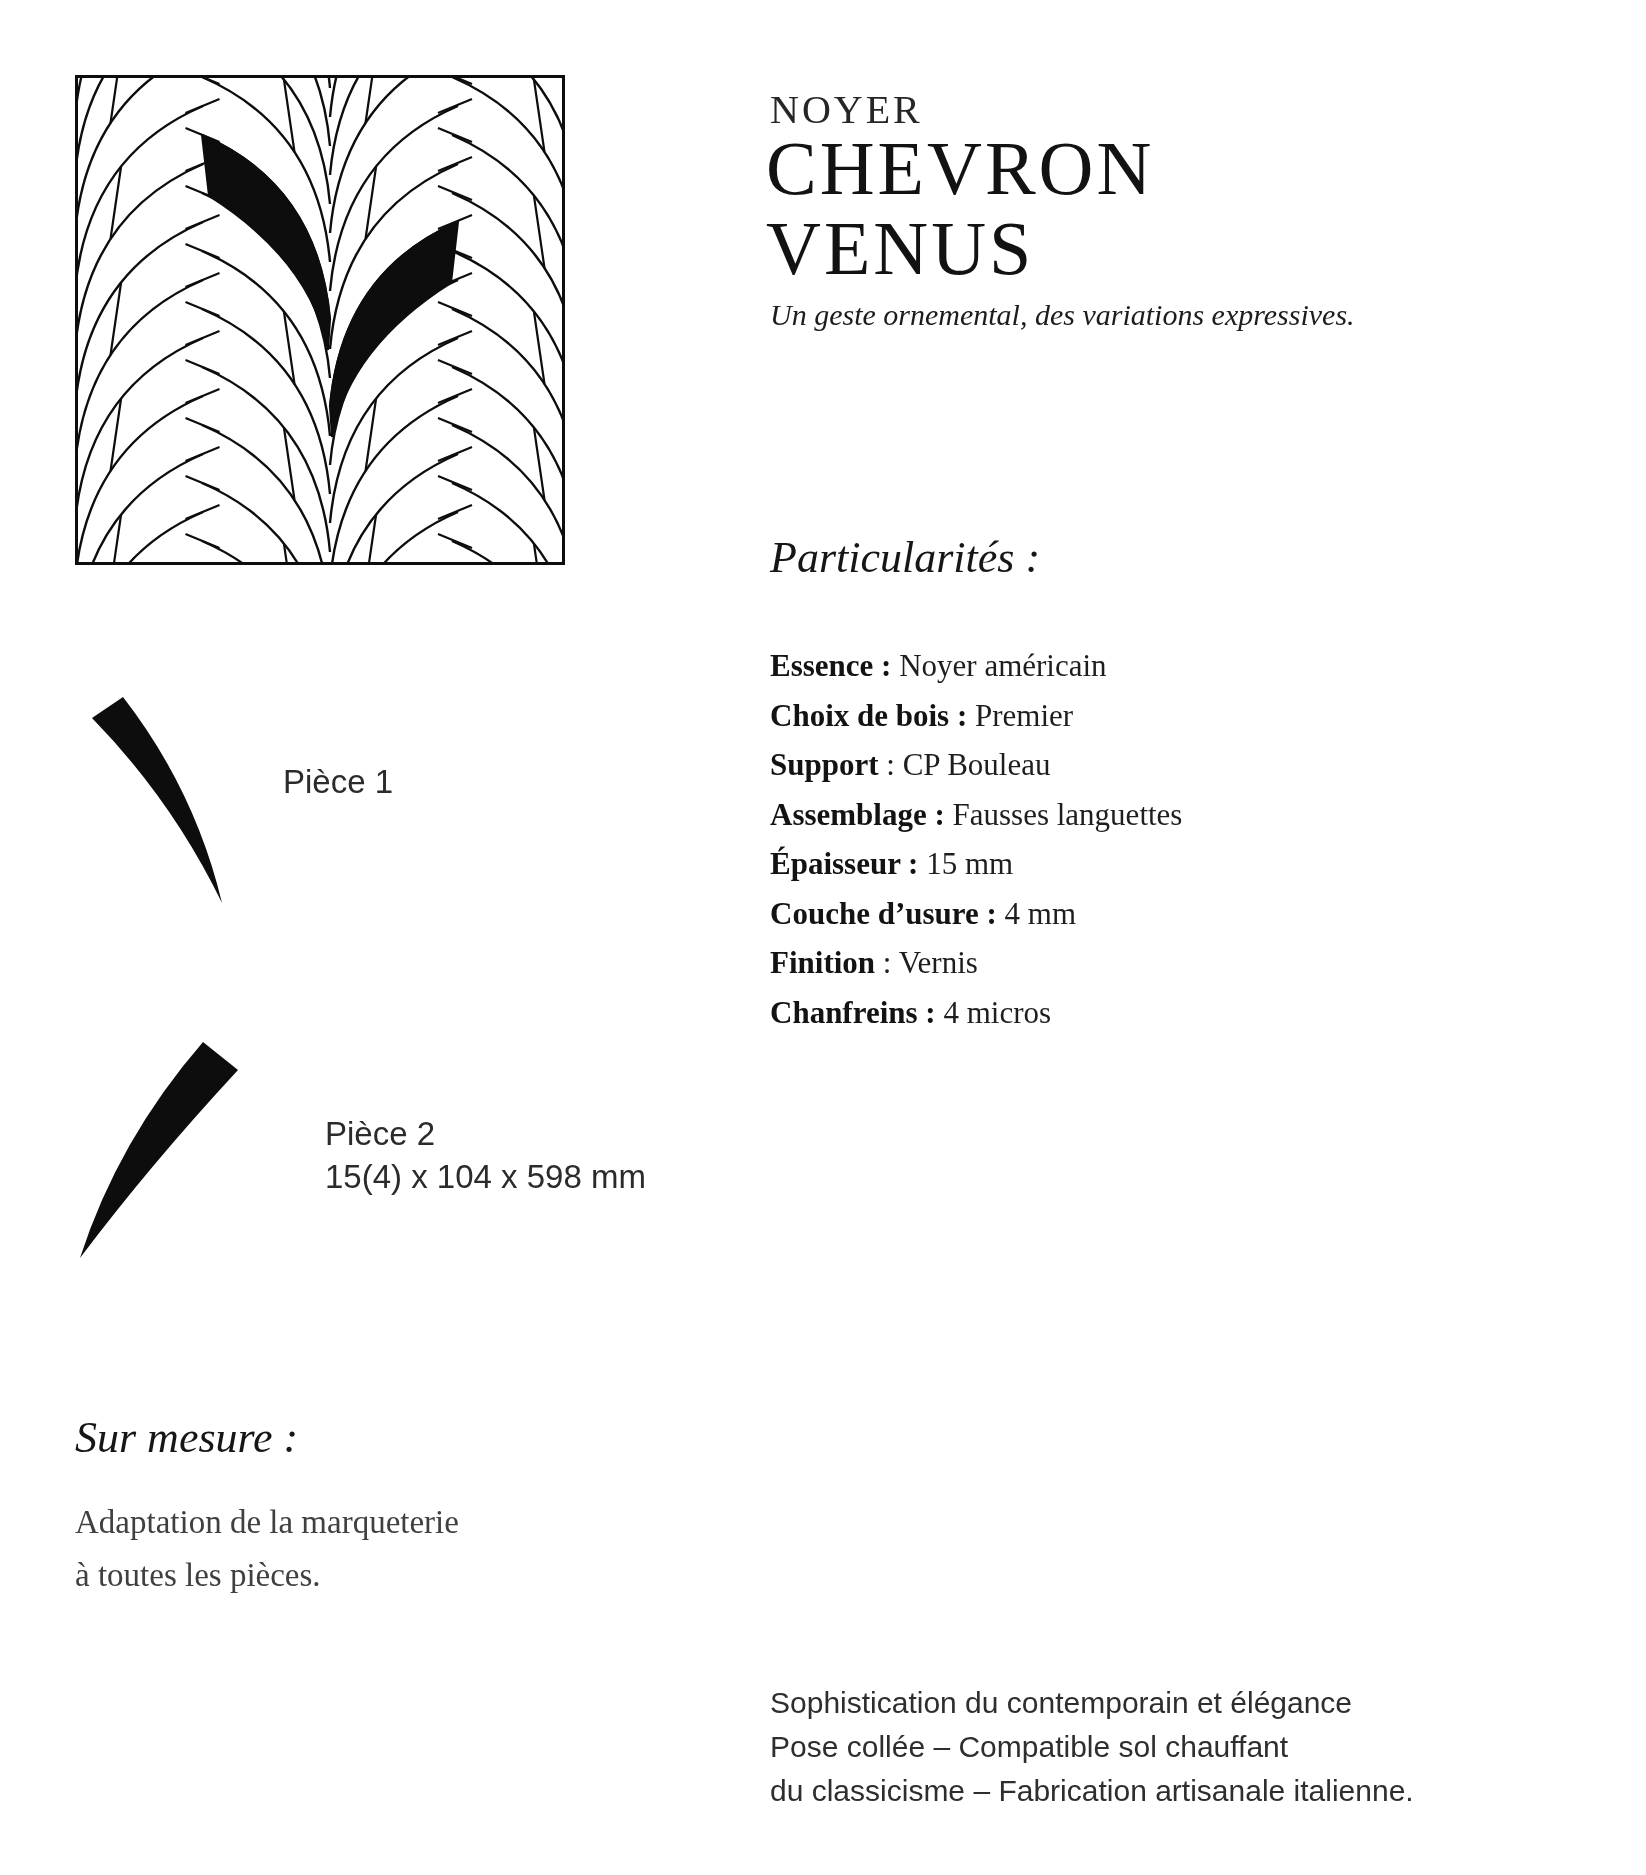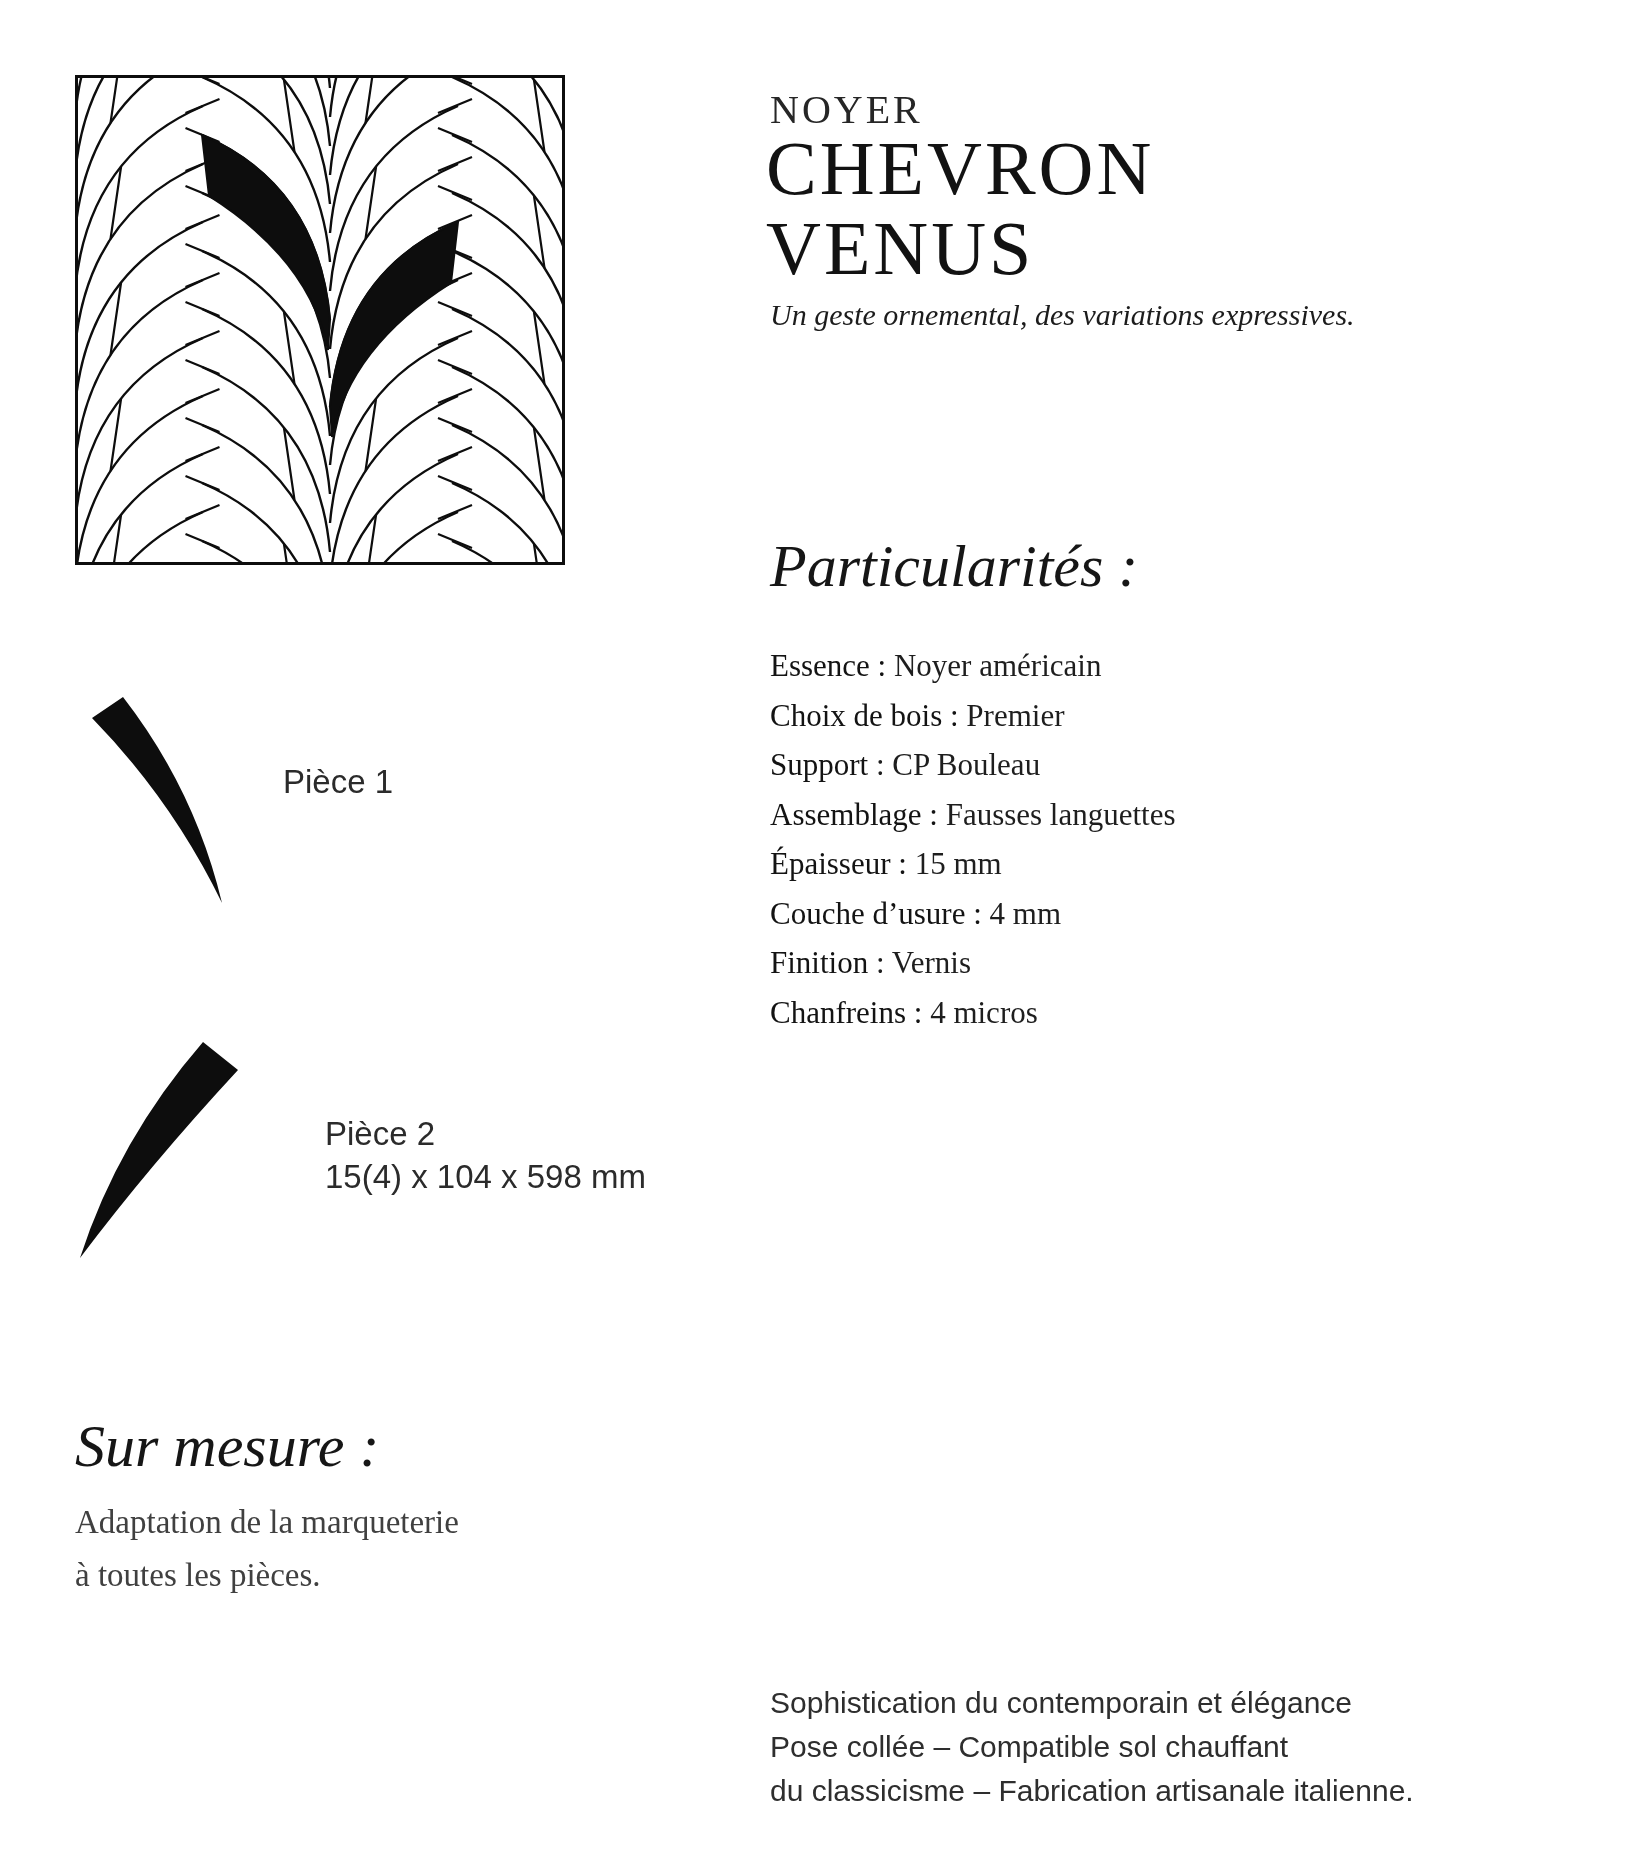--- a/index.html
+++ b/index.html
@@ -6,25 +6,25 @@
   .canvas{position:relative;width:1646px;height:1875px;background:#ffffff;overflow:hidden;
           font-family:"Liberation Serif", serif;color:#1c1c1c;}
   .abs{position:absolute;}
   
   .pattern-wrap{left:75px;top:75px;width:490px;height:490px;}
   .pattern-wrap svg{display:block;}
   
   .eyebrow{left:770px;top:86px;font-size:40px;letter-spacing:3px;color:#262626;}
   .big-title{left:766px;top:128px;font-size:76px;line-height:80px;letter-spacing:3px;color:#121212;}
   .subtitle{left:770px;top:298px;font-size:30px;font-style:italic;color:#1c1c1c;}
-  .section-heading{font-size:60px;font-style:italic;color:#161616;}
+  .section-heading{font-size:44px;font-style:italic;color:#161616;}
   .particularites{left:770px;top:532px;}
   .specs{left:770px;top:641px;font-size:31px;}
   .spec-row{line-height:49.5px;white-space:nowrap;}
-  .spec-row b{font-weight:normal;color:#131313;}
+  .spec-row b{font-weight:bold;color:#131313;}
   .spec-row span{color:#1e1e1e;}
   
   .sans{font-family:"Liberation Sans", sans-serif;color:#2b2b2b;}
   .piece-label{font-size:33px;line-height:43px;}
   .piece1-label{left:283px;top:760px;}
   .piece2-label{left:283px;top:1112px;margin-left:42px;}
   
   .surmesure-head{left:75px;top:1412px;}
   .surmesure-body{left:75px;top:1496px;font-size:33px;line-height:53px;color:#404040;}
   

